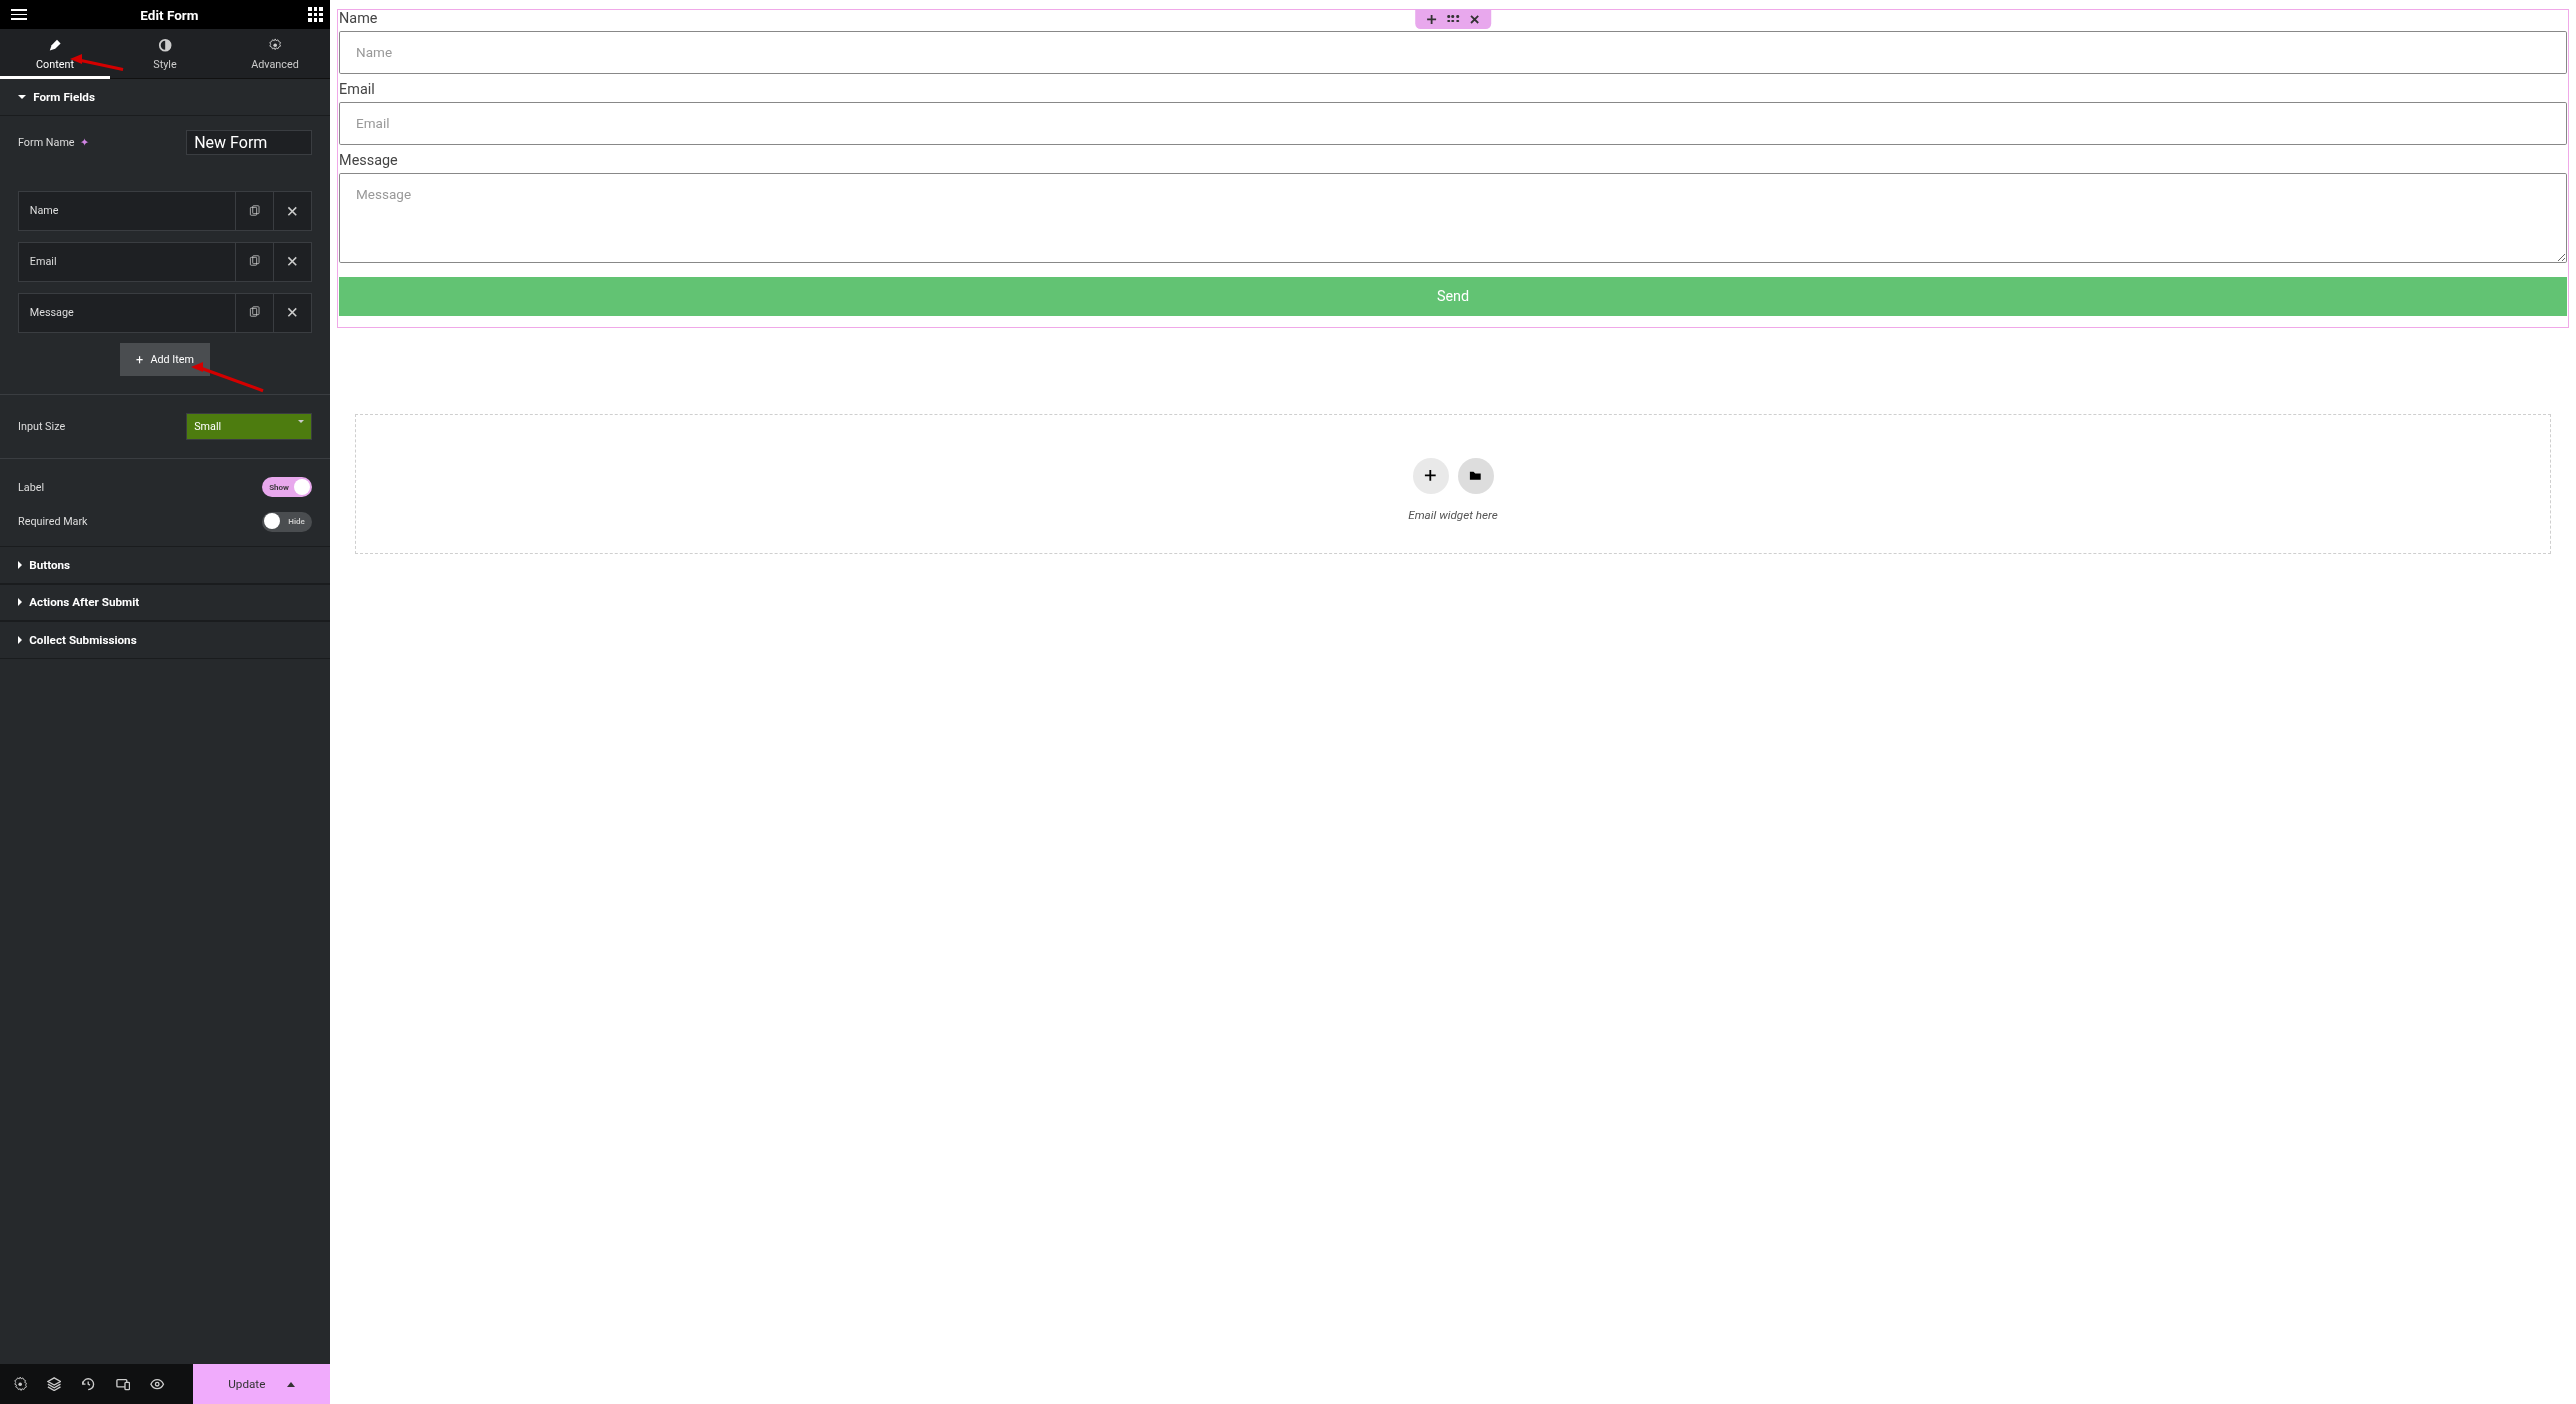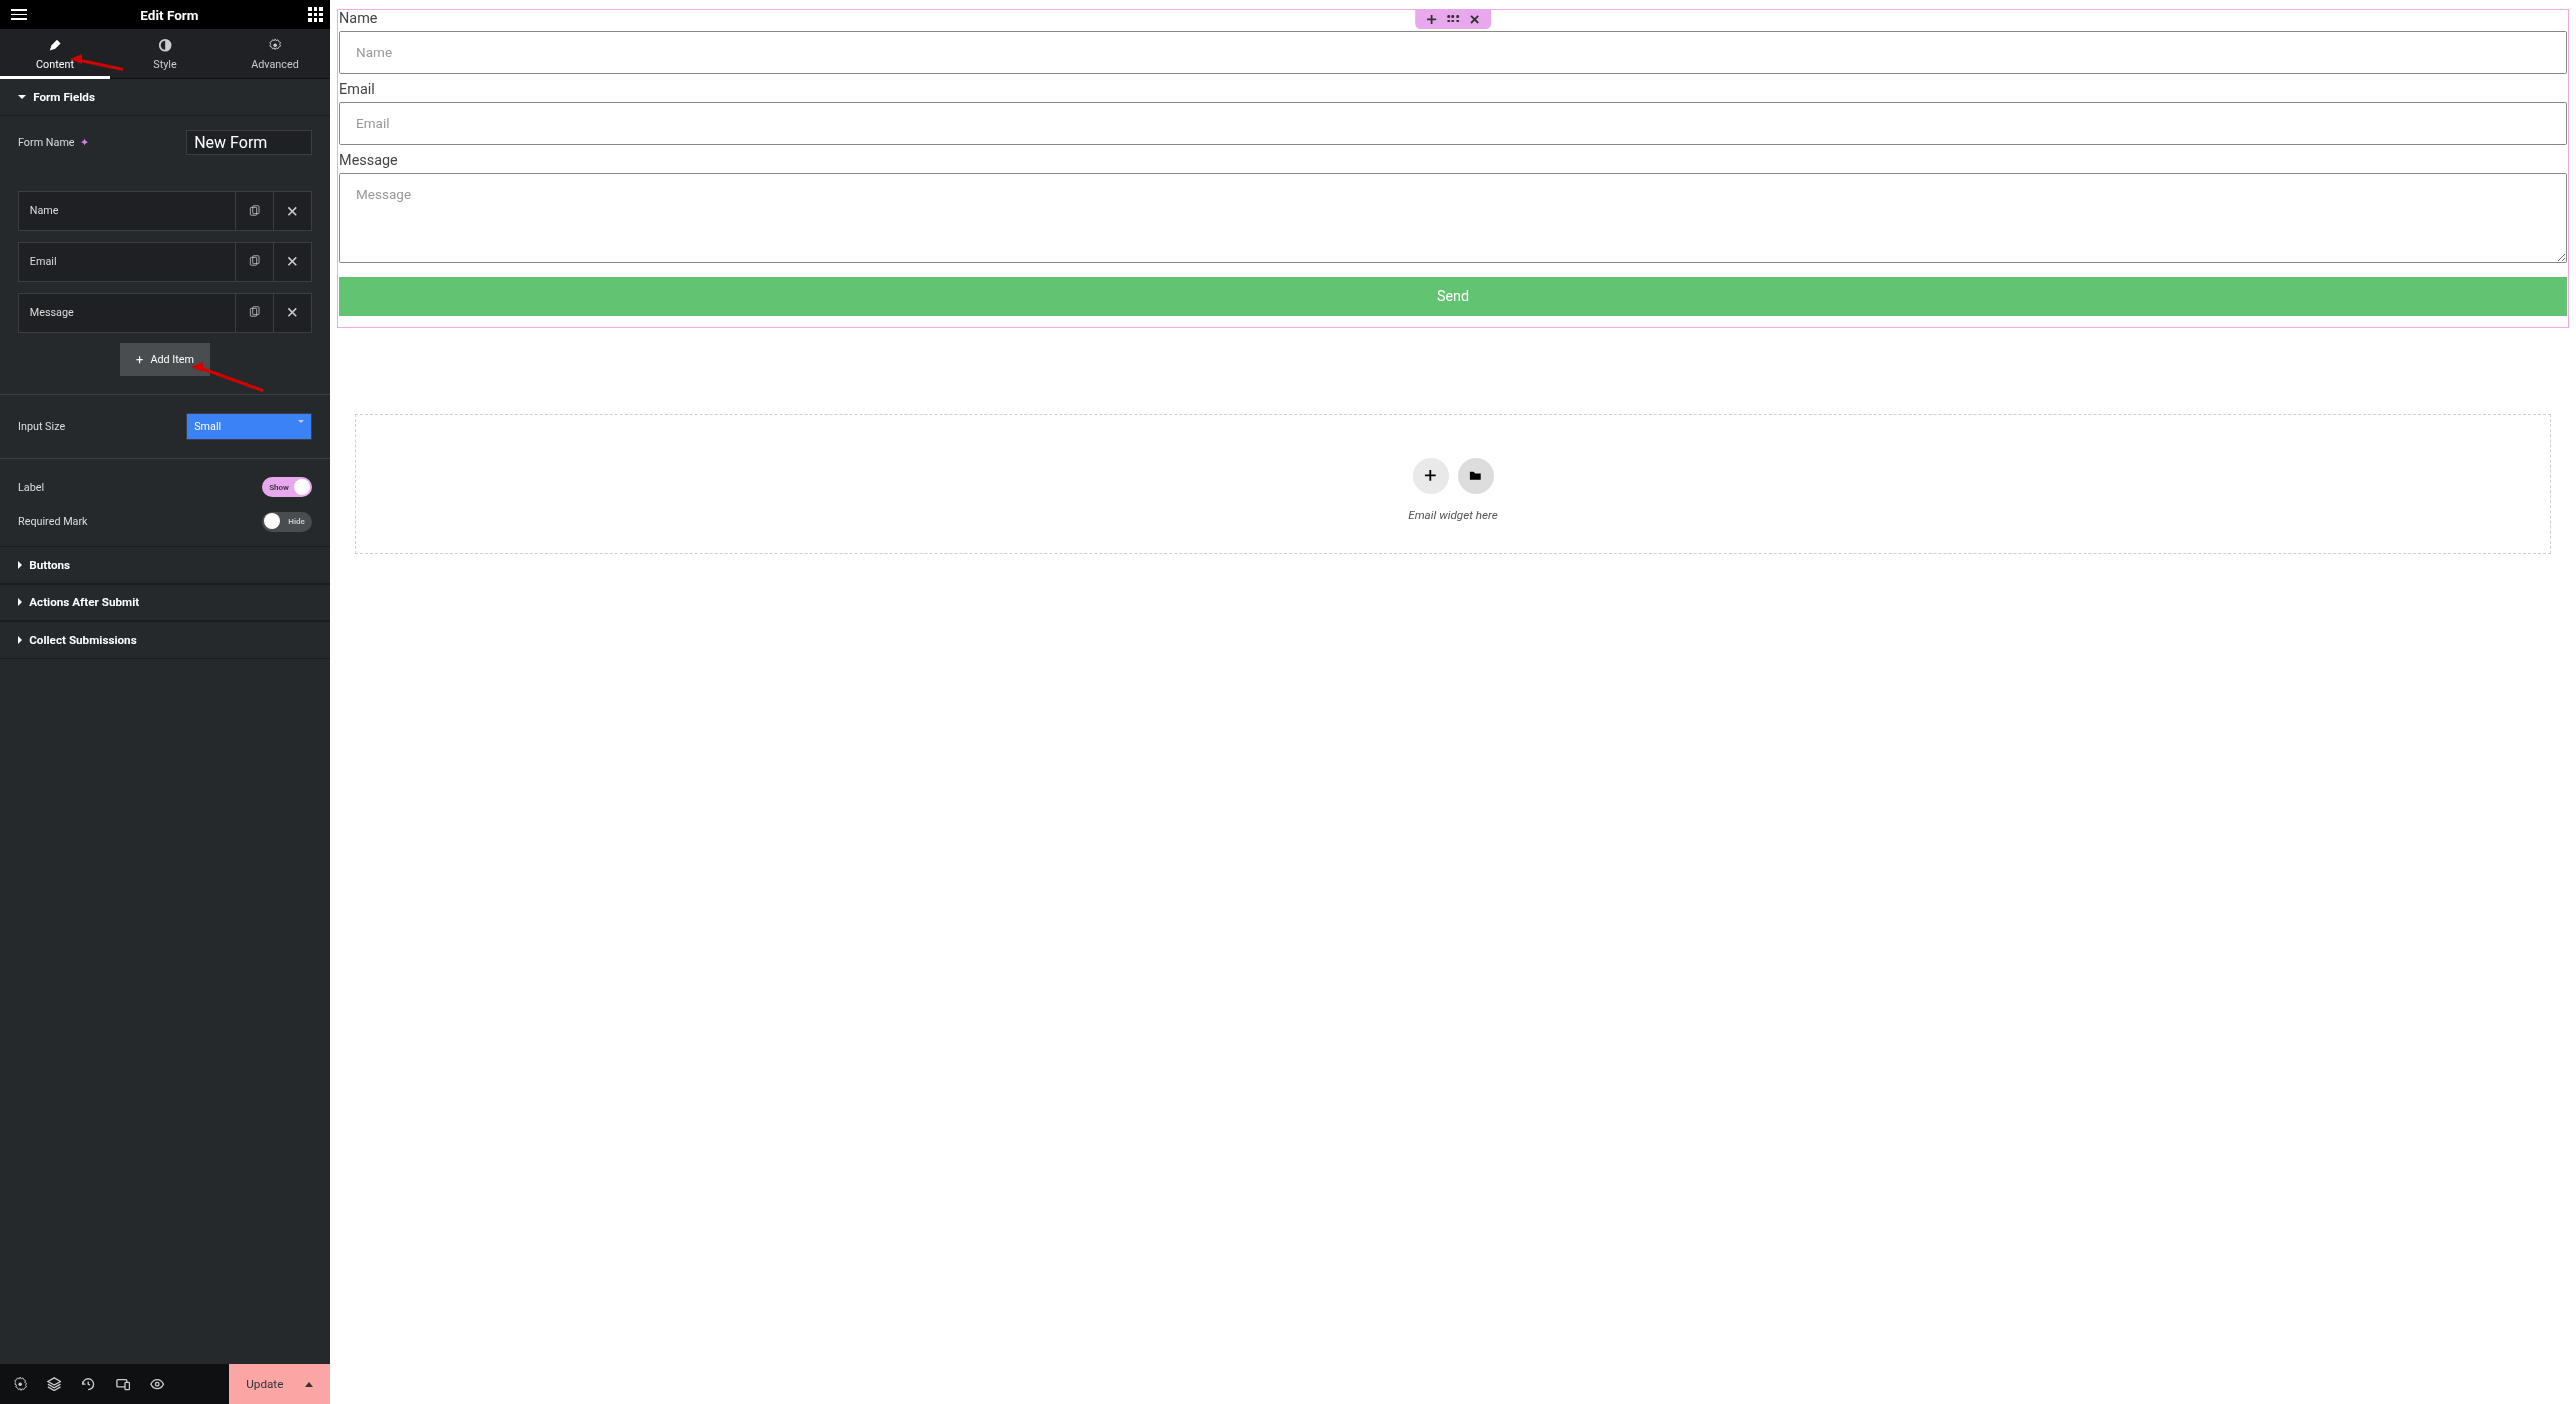--- a/index.html
+++ b/index.html
@@ -27,21 +27,21 @@
 .section-head.collapsed { border-top:0.9px solid #1a1c1e;}
 .caret-down { width:0; height:0; border-left:4.5px solid transparent; border-right:4.5px solid transparent; border-top:4.5px solid #fff;}
 .caret-right { width:0; height:0; border-top:4.5px solid transparent; border-bottom:4.5px solid transparent; border-left:4.5px solid #fff;}
 .section-body { padding: 14.4px 18px; }
 
 .row { display:flex; align-items:center; justify-content:space-between; margin-bottom:14.4px; font-size:10.8px; color:#ddd;}
 .row:last-child{margin-bottom:0;}
 .lbl { display:flex; align-items:center; gap:5.4px;}
 .ai-icon { color:#d084e4; font-size:10.8px;}
 .text-input { background:#1e2023; border:0.9px solid #3a3d41; color:#fff; padding:5.4px 7.2px; font-size:16px; width:126px; height:25px;}
-.select { background:#3b82f6; border:0.9px solid #3a3d41; color:#fff; padding:5.4px 7.2px; font-size:10.8px; width:126px; height:27px; display:flex; align-items:flex-start; justify-content:space-between;}
+.select { background:#4d7c0f; border:0.9px solid #3a3d41; color:#fff; padding:5.4px 7.2px; font-size:10.8px; width:126px; height:27px; display:flex; align-items:flex-start; justify-content:space-between;}
 .select .sel-caret { width:0;height:0;border-left:3.6px solid transparent;border-right:3.6px solid transparent;border-top:3.6px solid #ccc;}
 
 .repeater { margin-top: 36px; }
 .repeater-item { display:flex; align-items:stretch; border:0.9px solid #3a3d41; background:#1e2023; margin-bottom:10.8px; height:40px;}
 .repeater-item .ri-label { flex:1; display:flex; align-items:center; padding:0 10.8px; font-size:10.8px; color:#ddd; }
 .ri-btn { width:38px; border-left:0.9px solid #3a3d41; display:flex; align-items:center; justify-content:center; cursor:pointer;}
 .ri-btn svg { width:12.6px;height:12.6px; stroke:#ccc; fill:none;}
 
 .add-item { margin: 9px auto 0; display:flex; align-items:center; gap:7.2px; background:#4a4d50; color:#fff; font-size:10.8px; padding:9px 16px; border:none; cursor:pointer;}
 .add-item .plus { font-size:12.6px; }
@@ -51,21 +51,21 @@
 .toggle { width:50px; height:20px; border-radius:10px; position:relative; display:flex; align-items:center; font-size:8px; font-weight:600;}
 .toggle.on { background:#e8a8ed; justify-content:flex-start; padding-left:7.2px; color:#333;}
 .toggle.off { background:#4a4d50; justify-content:flex-end; padding-right:7.2px; color:#ccc;}
 .toggle .knob { width:16px; height:16px; border-radius:50%; background:#fff; position:absolute; top:1.8px;}
 .toggle.on .knob { right:1.8px; }
 .toggle.off .knob { left:1.8px; }
 
 .footer { height:40px; background:#0f1011; display:flex; align-items:stretch;}
 .footer-icons { display:flex; align-items:center; gap:20px; padding:0 12.6px;}
 .footer-icons svg { width:14.4px;height:14.4px; fill:#ccc; cursor:pointer;}
-.update-btn { margin-left:auto; background:#fca5a5; color:#333; font-size:11.7px; padding:0 17px; display:flex; align-items:center; gap:12.6px; cursor:pointer;}
+.update-btn { margin-left:auto; background:#f0abfc; color:#333; font-size:11.7px; padding:0 35px; display:flex; align-items:center; gap:12.6px; cursor:pointer;}
 .update-btn .chev-up { width:0;height:0;border-left:4.5px solid transparent;border-right:4.5px solid transparent;border-bottom:5.4px solid #333; margin-left:9px;}
 
 .collapse-handle { position:absolute; right:-14.4px; top:357px; width:14.4px; height:29px; background:#1a1c1e; display:flex;align-items:center;justify-content:center; cursor:pointer; border-radius:0 3.6px 3.6px 0;}
 .collapse-handle span { width:0;height:0;border-top:4.5px solid transparent;border-bottom:4.5px solid transparent;border-right:4.5px solid #ccc;}
 
 
 .canvas { flex:1; background:#fff; position:relative; padding: 9px 7.2px 0 7.2px; overflow-y:auto;}
 .widget-wrap { border:0.9px solid #f0a8e8; position:relative; padding: 0 0 1.8px 0;}
 .widget-toolbar { position:absolute; top:-0.9px; left:50%; transform:translateX(-50%); background:#e8a8ed; border-radius:0 0 5.4px 5.4px; display:flex; gap:0; padding:1.8px 5.4px; z-index:5;}
 .wt-btn { width:21.6px;height:16px; display:flex;align-items:center;justify-content:center; cursor:pointer; color:#333;}

